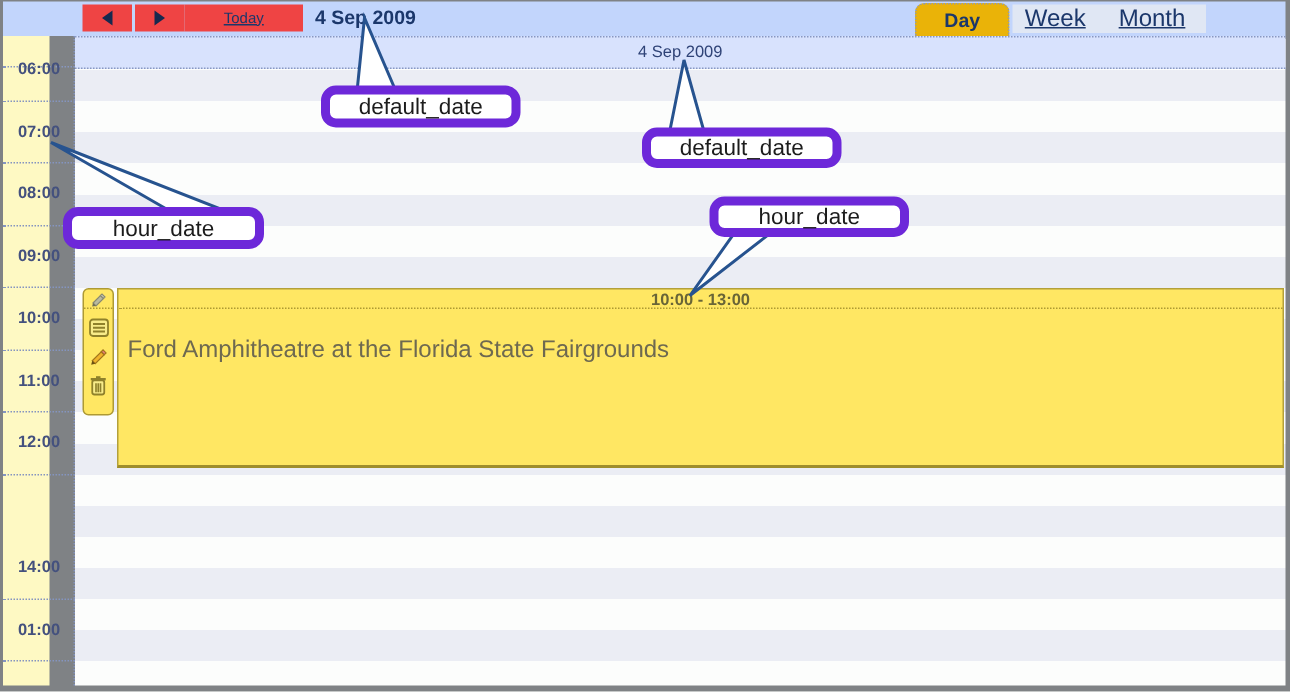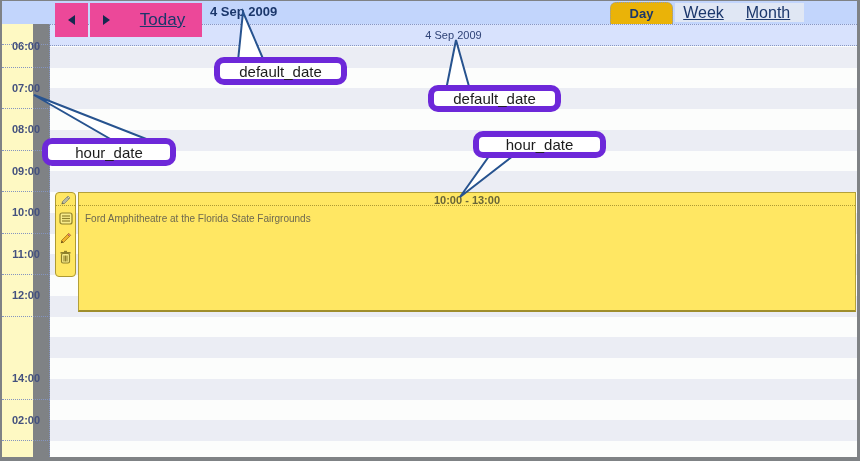--- a/index.html
+++ b/index.html
@@ -7,23 +7,23 @@
   #root {
     position:relative; width:860px; height:461px;
     background:#7F8285; overflow:hidden;
     font-family:"Liberation Sans","DejaVu Sans",sans-serif;
   }
   .abs { position:absolute; }
 
   
   #toolbar { left:2px; top:1px; width:855px; height:23px; background:#C2D5FC; z-index:3; }
   .nav-btn {
-    position:absolute; top:2px; height:34px; background:#ec4899; border:none;
+    position:absolute; top:2px; height:18px; background:#ef4444; border:none;
     display:flex; align-items:center; justify-content:center; cursor:pointer;
-    font-size:17px; color:#1B376B;
+    font-size:10px; color:#1B376B;
   }
   #btn-prev { left:53px; width:33px; }
   #btn-next { left:88px; width:33px; }
   #btn-today { left:121px; width:79px; text-decoration:underline; }
   .arr-left { width:0; height:0; border-top:5px solid transparent; border-bottom:5px solid transparent; border-right:7px solid #16294F; }
   .arr-right { width:0; height:0; border-top:5px solid transparent; border-bottom:5px solid transparent; border-left:7px solid #16294F; }
   #nav-date { position:absolute; left:208px; top:3px; font-size:13px; font-weight:bold; color:#1B376B; }
   .tab {
     position:absolute; top:2px; height:19px; display:flex; align-items:center; justify-content:center;
     font-size:16px; color:#1B376B; cursor:pointer; background:#E0E7F4; text-decoration:underline;
@@ -65,21 +65,21 @@
 
   
   #event {
     left:78px; top:192px; width:778px; height:120px; z-index:4;
     background:#FFE763; border:1px solid #B3A03A; border-bottom:2px solid #9F8E2C;
   }
   #event-header {
     height:13px; border-bottom:1px dotted #AE9A33; padding-top:1px;
     text-align:center; font-size:11px; font-weight:bold; color:#696537;
   }
-  #event-body { padding:7px 6px; font-size:10px; color:#6E6950; }
+  #event-body { padding:7px 6px; font-size:16px; color:#6E6950;margin-top:12px; }
 
   
   #event-menu {
     left:55px; top:192px; width:21px; height:85px; z-index:5;
     background:#FFE763; border:1px solid #AE9A33; border-radius:4px;
   }
   #menu-header { height:13px; border-bottom:1px dotted #AE9A33; display:flex; align-items:center; justify-content:center; }
   .menu-icon { display:flex; align-items:center; justify-content:center; height:19px; cursor:pointer; }
   #menu-body { padding-top:3px; }
 
@@ -121,21 +121,21 @@
     <div id="scale-topline"></div>
 
   <div class="scale-cell" style="top: 2px;">06:00</div>
       <div class="scale-cell" style="top: 43.5px;">07:00</div>
       <div class="scale-cell" style="top: 85px;">08:00</div>
       <div class="scale-cell" style="top: 126.5px;">09:00</div>
       <div class="scale-cell" style="top: 168px;">10:00</div>
       <div class="scale-cell" style="top: 209.5px;">11:00</div>
       <div class="scale-cell" style="top: 251px;">12:00</div>
       <div class="scale-cell" style="top: 334px;">14:00</div>
-      <div class="scale-cell" style="top: 375.5px;">02:00</div>
+      <div class="scale-cell" style="top: 375.5px;">01:00</div>
     </div>
   <div id="vline" class="abs"></div>
 
   <div id="grid" class="abs"></div>
 
   <div id="event" class="abs">
     <div id="event-header">10:00 - 13:00</div>
     <div id="event-body">Ford Amphitheatre at the Florida State Fairgrounds</div>
   </div>
 

